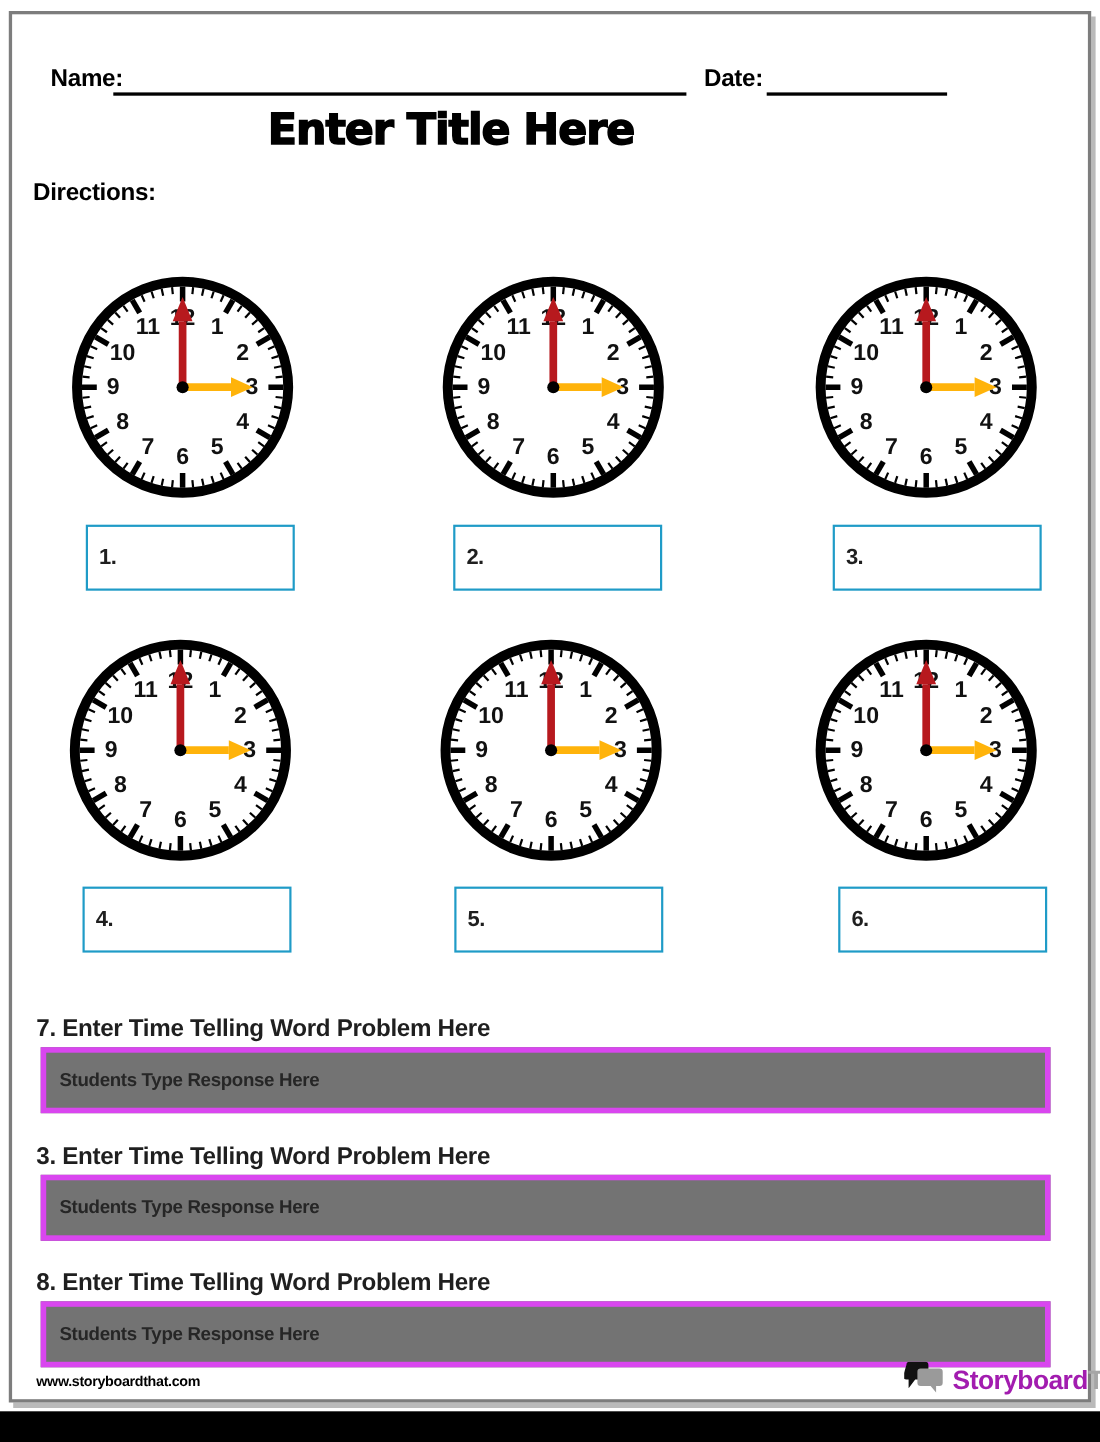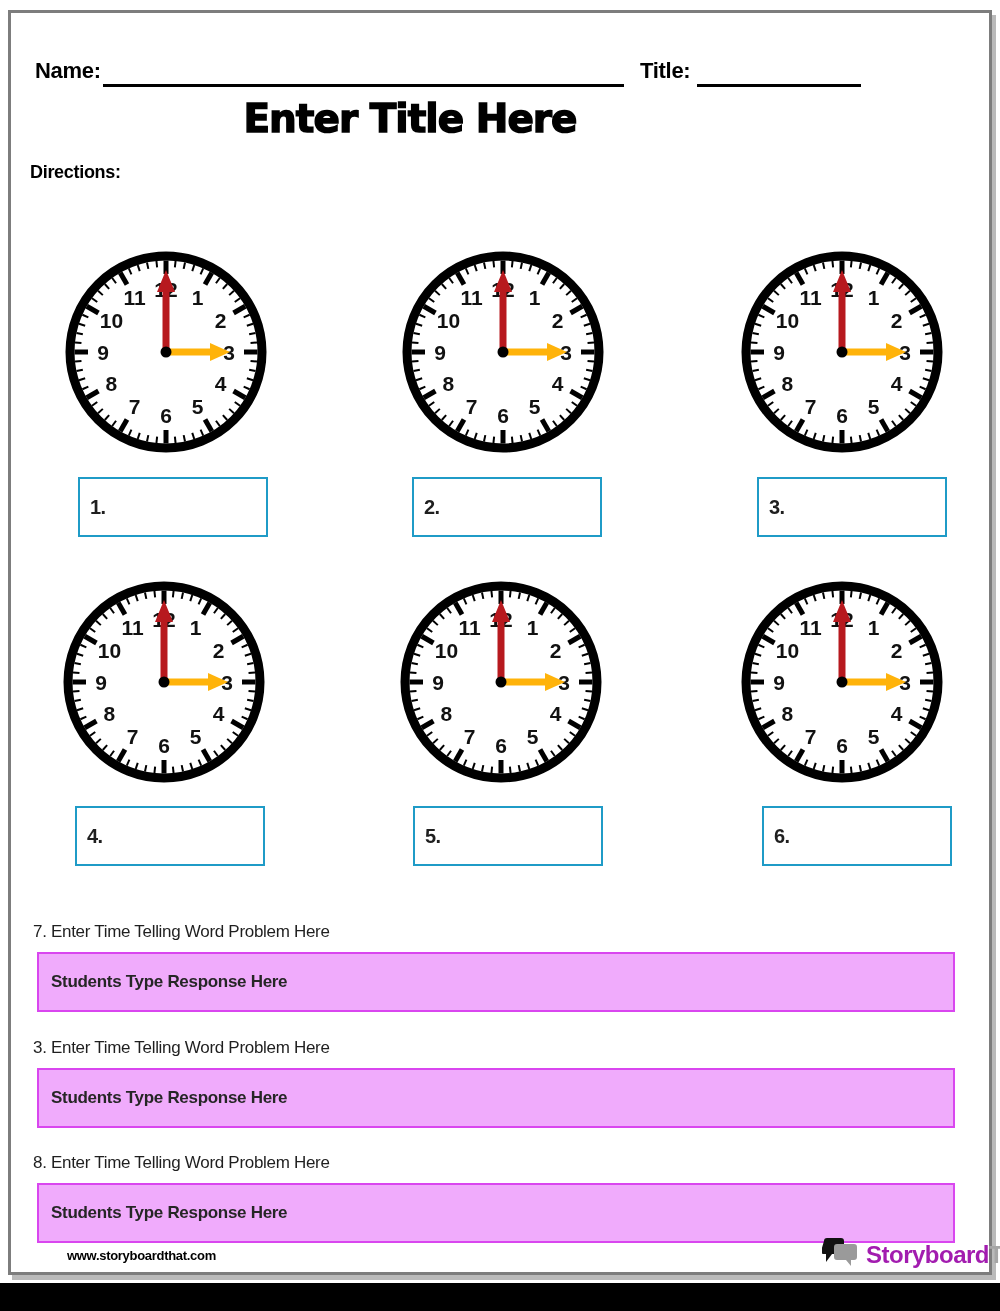--- a/index.html
+++ b/index.html
@@ -22,62 +22,62 @@
   .abs{position:absolute;}
   
   .field-label{font-size:22px;font-weight:bold;letter-spacing:-0.3px;}
   .write-line{background:#000;height:3px;}
   .title{
     left:0;top:96px;width:820px;text-align:center;
     font-family:"DejaVu Sans", sans-serif;
     font-size:39px;font-weight:900;letter-spacing:-1px;
     -webkit-text-stroke:1.4px #000;
   }
-  .directions{font-size:18px;font-weight:bold;letter-spacing:-0.3px;}
+  .directions{font-size:22px;font-weight:bold;letter-spacing:-0.3px;}
   
   .clock{width:204px;height:204px;}
   .clock svg{display:block;}
   
   .ansbox{
     width:190px;height:60px;background:#fff;
     border:2px solid #1f9bc7;
     display:flex;align-items:center;
     box-sizing:border-box;
   }
   .ansbox span{
     padding-left:10px;font-size:20px;font-weight:bold;color:#1f1f1f;
     letter-spacing:-0.5px;
   }
   
-  .q-label{font-size:17px;font-weight:normal;color:#1f1f1f;letter-spacing:-0.3px;}
+  .q-label{font-size:22px;font-weight:bold;color:#1f1f1f;letter-spacing:-0.3px;}
   .respbox{
-    left:37px;width:918px;height:60px;background:#f0abfc;
-    border:2px solid #d946ef;
+    left:37px;width:918px;height:60px;background:#737373;
+    border:5px solid #d946ef;
     display:flex;align-items:center;box-sizing:border-box;
   }
   .respbox span{
     padding-left:12px;font-size:17px;font-weight:bold;color:#262626;
     letter-spacing:-0.3px;
   }
   
-  .site-url{font-size:13px;font-weight:bold;letter-spacing:-0.3px;margin-left:34px;}
+  .site-url{font-size:13px;font-weight:bold;letter-spacing:-0.3px;}
   .logo{display:flex;align-items:center;gap:4px;}
   .logo-text{font-size:24px;font-weight:bold;letter-spacing:-0.5px;}
   .logo-text .primary{color:#a21caf;}
   .logo-text .secondary{color:#a6a6a6;}
 </style>
 </head>
 <body>
 
 <div class="sheet"></div>
 <div class="bottom-black"></div>
 
-<div class="abs field-label" style="left:35px;top:58px;">Name:</div>
+<div class="abs field-label" style="left:46px;top:58px;">Name:</div>
 <div class="abs write-line" style="left:103px;top:84px;width:521px;"></div>
-<div class="abs field-label" style="left:640px;top:58px;">Title:</div>
+<div class="abs field-label" style="left:640px;top:58px;">Date:</div>
 <div class="abs write-line" style="left:697px;top:84px;width:164px;"></div>
 
 <div class="abs title">Enter Title Here</div>
 
 <div class="abs directions" style="left:30px;top:162px;">Directions:</div>
 
 <div class="abs clock" style="left:64px;top:250px;">
     <svg width="204" height="204" viewBox="0 0 204 204">
       <circle cx="102" cy="102" r="96" fill="#fff" stroke="#000" stroke-width="9"></circle>
       <line x1="102" y1="10.5" x2="102" y2="24" stroke="#000" stroke-width="5" stroke-linecap="butt"></line>

